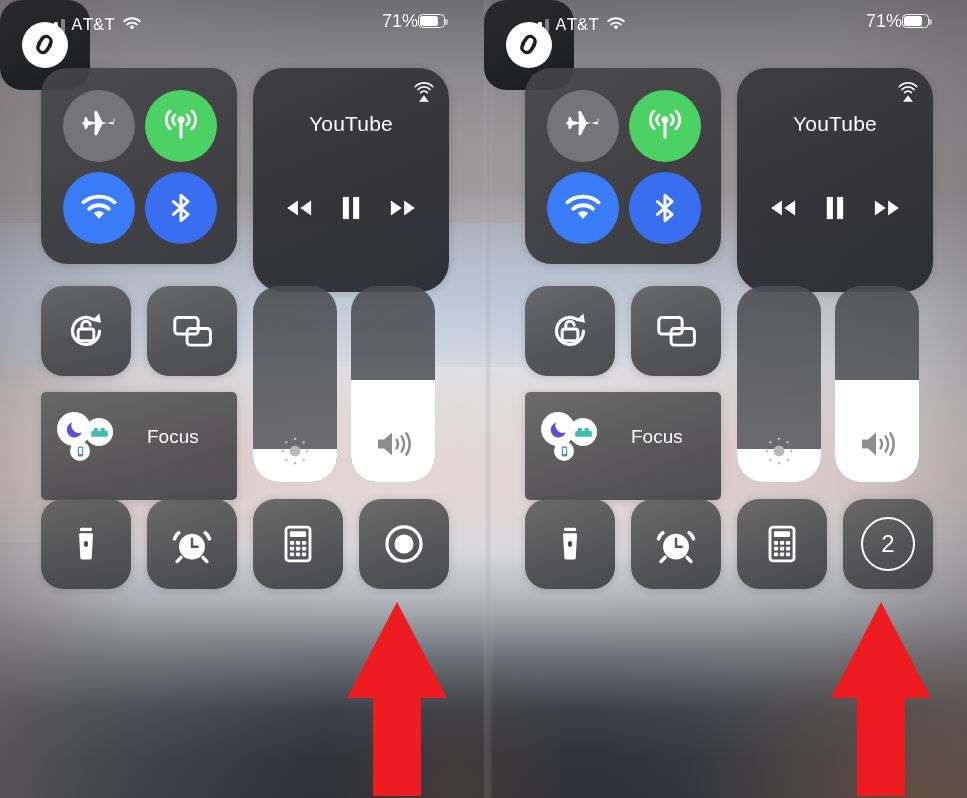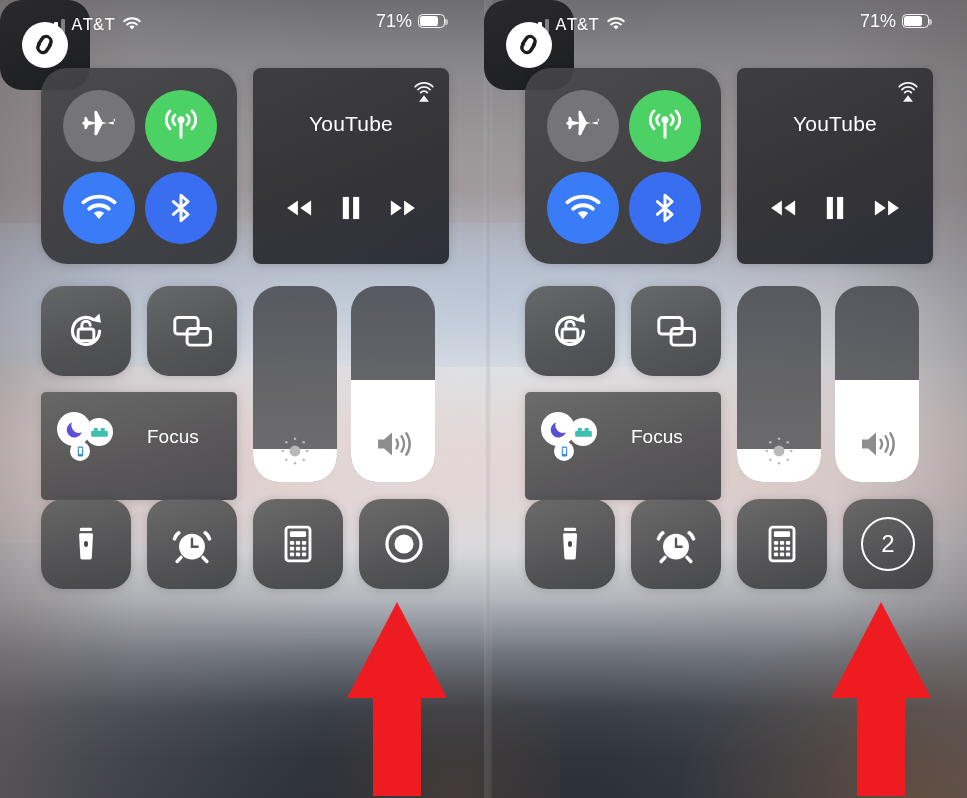--- a/index.html
+++ b/index.html
@@ -61,21 +61,21 @@
   .sb-left{position:absolute;left:41px;top:13px;display:flex;align-items:flex-end;gap:7px;}
   .bars{display:flex;align-items:flex-end;gap:2.5px;height:14px;}
   .bars i{display:block;width:4px;background:#fff;border-radius:1px;}
   .bars i:nth-child(1){height:5px;}
   .bars i:nth-child(2){height:8px;}
   .bars i:nth-child(3){height:11px;}
   .bars i:nth-child(4){height:14px;background:rgba(255,255,255,.42);}
   .carrier{color:#fff;font-size:18px;line-height:18px;letter-spacing:.1px;font-weight:400;
     text-shadow:0 0 2px rgba(0,0,0,.18);position:relative;top:1px;font-family:Liberation Mono, monospace;}
   .wifi-ico{position:relative;top:1px;}
-  .sb-right{position:absolute;right:39px;top:12px;display:flex;align-items:center;gap:6px;}
+  .sb-right{position:absolute;right:39px;top:12px;display:flex;align-items:center;}
   .batt-pct{color:#fff;font-size:18px;line-height:18px;text-shadow:0 0 2px rgba(0,0,0,.18);}
   .batt{position:relative;width:27px;height:14px;border:1.6px solid rgba(255,255,255,.92);
     border-radius:4.5px;box-sizing:border-box;}
   .batt .fill{position:absolute;left:1.4px;top:1.4px;bottom:1.4px;width:71%;background:#fff;border-radius:2.6px;}
   .batt .nub{position:absolute;right:-3.6px;top:4px;width:2.2px;height:6px;border-radius:0 2px 2px 0;
     background:rgba(255,255,255,.55);}
 
   
   .tile{position:absolute;border-radius:18px;
     background:linear-gradient(150deg, rgba(72,72,74,.90), rgba(58,58,62,.88) 55%, rgba(48,50,56,.88));
@@ -86,21 +86,21 @@
   
   .conn{left:41px;top:68px;width:196px;height:196px;border-radius:26px;
     background:linear-gradient(155deg, rgba(70,70,72,.92), rgba(56,56,59,.90) 55%, rgba(46,47,53,.90));}
   .conn .btn{position:absolute;width:72px;height:72px;border-radius:50%;display:flex;align-items:center;justify-content:center;}
   .conn .b-air{left:22px;top:22px;background:rgba(120,119,121,.95);}
   .conn .b-cell{left:104px;top:22px;background:#4cd264;}
   .conn .b-wifi{left:22px;top:104px;background:#3a7bf7;}
   .conn .b-bt{left:104px;top:104px;background:#3a6ef0;}
 
   
-  .media{left:253px;top:68px;width:196px;height:196px;border-radius:8px;
+  .media{left:253px;top:68px;width:196px;height:224px;border-radius:30px;
     background:linear-gradient(160deg, rgba(58,58,60,.95), rgba(46,46,50,.94) 55%, rgba(38,40,48,.94));}
   .media .airplay{position:absolute;right:12px;top:12px;width:26px;height:26px;opacity:.95;}
   .media .title{position:absolute;left:0;right:0;top:44px;text-align:center;color:#fff;
     font-size:21px;font-weight:500;letter-spacing:.2px;}
   .media .transport{position:absolute;left:0;right:0;top:126px;display:flex;
     align-items:center;justify-content:space-around;padding:0 18px;box-sizing:border-box;}
   .media .transport > div{cursor:pointer;}
 
   
   .t-orient{left:41px;top:286px;}

